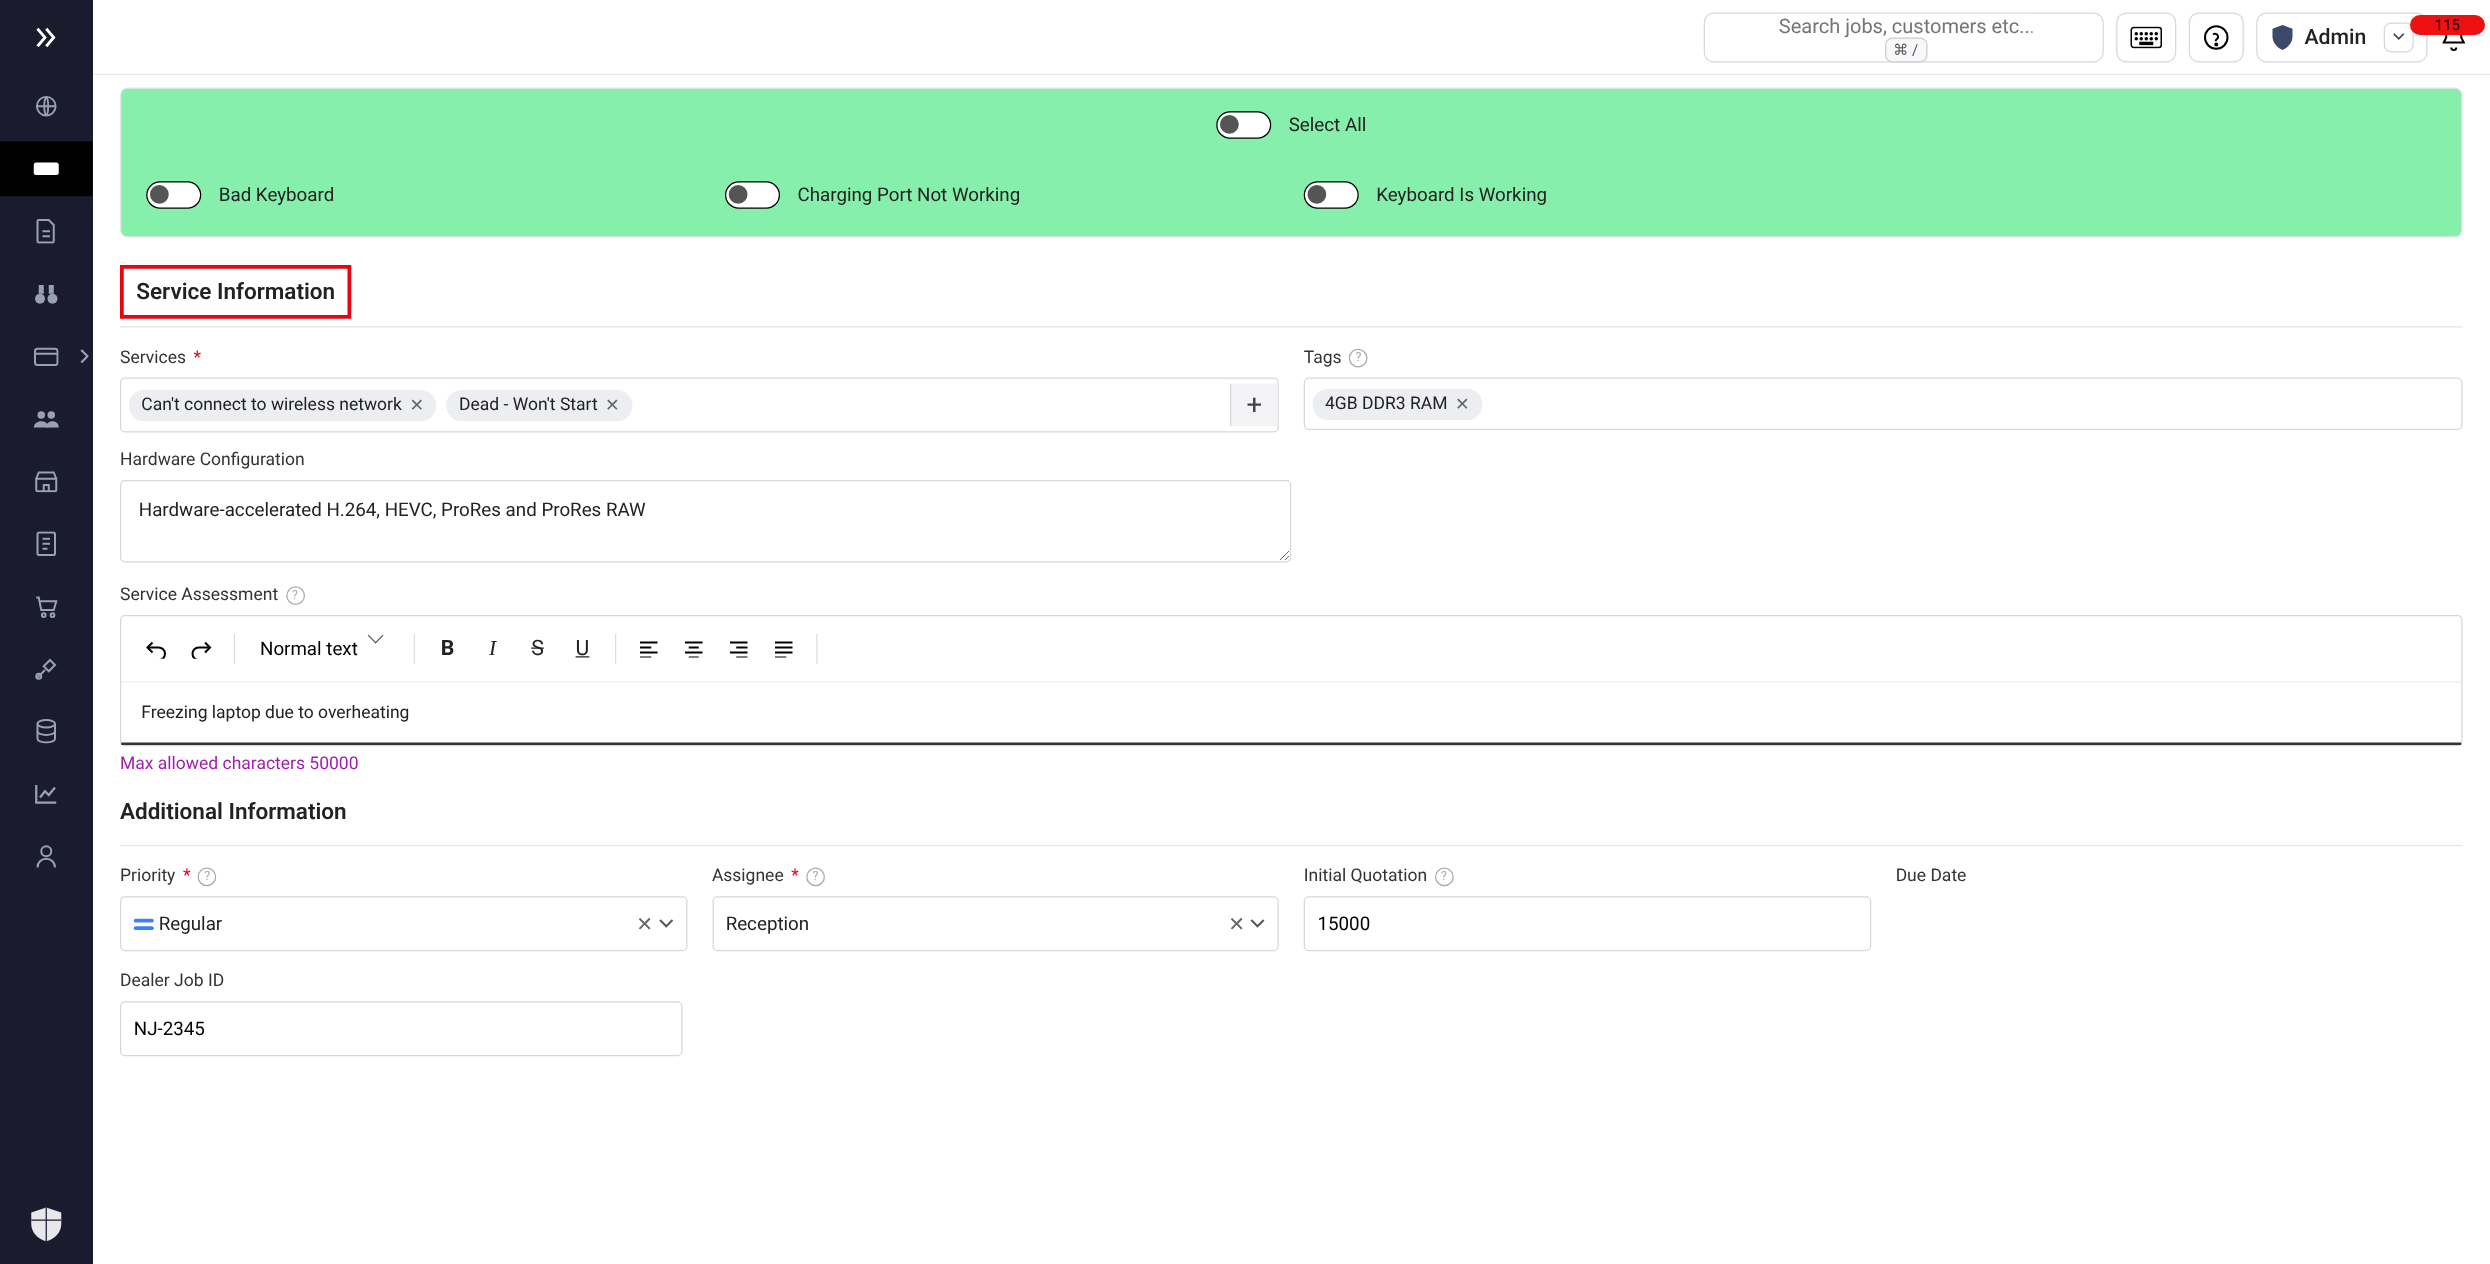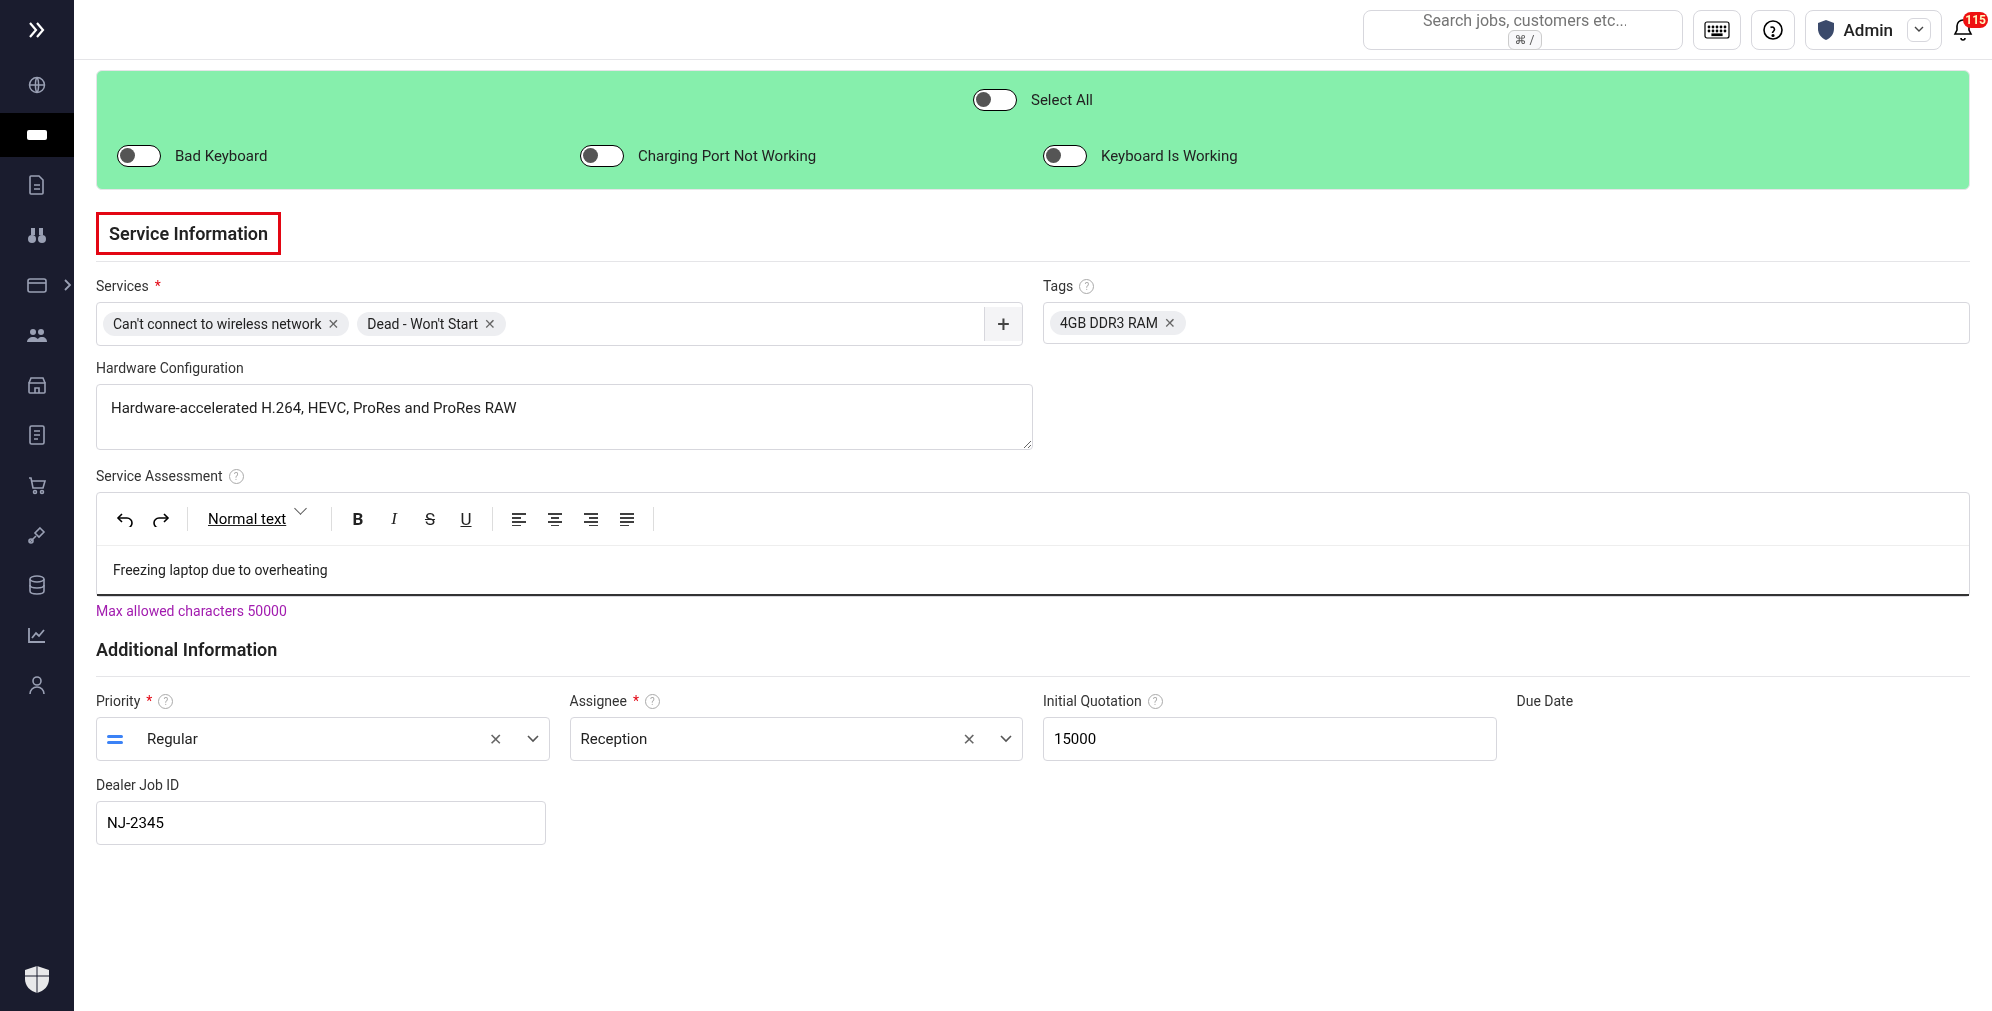--- a/index.html
+++ b/index.html
@@ -16,21 +16,21 @@
 
 
 .topbar { position: fixed; left: 74px; right: 0; top: 0; height: 60px; background: #fff; border-bottom: 1px solid #e5e5e8; display: flex; align-items: center; justify-content: flex-end; padding: 0 18px; gap: 10px; z-index: 90; }
 .search-wrap { display: flex; align-items: center; border: 1px solid #d7d7dd; border-radius: 8px; height: 40px; padding: 0 10px 0 14px; width: 320px; background: #fff; flex-direction: column; }
 .search-input { border: none; outline: none; flex: 1; font-size: 16px; color: #333; }
 .search-kbd { border: 1px solid #ccc; border-radius: 6px; padding: 2px 6px; font-size: 12px; color: #555; background: #f8f8fa; }
 .top-icon-btn { height: 40px; min-width: 40px; border: 1px solid #d7d7dd; border-radius: 8px; display: flex; align-items: center; justify-content: center; background: #fff; cursor: pointer; padding: 0 10px; }
 .admin-btn { gap: 8px; font-size: 17px; font-weight: 500; }
 .dropdown-caret { border: 1px solid #d7d7dd; border-radius: 6px; width: 24px; height: 24px; display: flex; align-items: center; justify-content: center; margin-left: 6px; }
 .bell-wrap { position: relative; display: flex; align-items: center; }
-.bell-badge { position: absolute; top: -6px; right: -14px; background: #e11; color: #fef9c3; font-size: 12px; font-weight: 700; border-radius: 10px; padding: 1px 2px; }
+.bell-badge { position: absolute; top: -6px; right: -14px; background: #e11; color: #000000; font-size: 12px; font-weight: 400; border-radius: 10px; padding: 1px 20px; }
 
 
 .main { margin-left: 74px; padding-top: 60px; }
 .content { padding: 0 12px 24px 12px; }
 .card { border: 1px solid #e5e5e8; border-radius: 6px; margin: 10px; padding: 18px 20px 22px 20px; background: #86efac; }
 
 
 .toggle-row { display: grid; grid-template-columns: repeat(4, 1fr); gap: 20px; margin-top: 34px; }
 .toggle-select-all { display: flex; justify-content: center; align-items: center; gap: 14px; margin-bottom: 4px; }
 .toggle-wrap { display: flex; align-items: center; gap: 14px; }
@@ -58,27 +58,27 @@
 .plus-btn { margin-left: auto; width: 38px; height: 34px; border-left: 1px solid #d7d7dd; background: #f4f4f6; display: flex; align-items: center; justify-content: center; cursor: pointer; font-size: 22px; color: #444; }
 
 .textarea { width: 100%; border: 1px solid #d7d7dd; border-radius: 4px; padding: 14px 14px; font-size: 15px; color: #222; min-height: 64px; resize: vertical; font-family: inherit; }
 
 
 .editor-wrap { border: 1px solid #d7d7dd; border-radius: 4px; }
 .editor-toolbar { display: flex; align-items: center; padding: 10px 12px; gap: 4px; border-bottom: 1px solid #eee; }
 .tool-btn { width: 32px; height: 32px; display: flex; align-items: center; justify-content: center; cursor: pointer; border-radius: 4px; font-size: 17px; }
 .tool-sep { width: 1px; height: 24px; background: #ddd; margin: 0 6px; }
 .tool-select { border: none; font-size: 15px; padding: 6px 28px 6px 10px; cursor: pointer; appearance: none; background: transparent; }
-.tool-select-wrap { position: relative; display: flex; align-items: flex-start; margin-right: 6px; text-decoration: underline; }
+.tool-select-wrap { position: relative; display: flex; align-items: flex-start; margin-right: 6px; }
 .tool-select-wrap::after { content: ""; position: absolute; right: 10px; width: 8px; height: 8px; border-right: 1.4px solid #555; border-bottom: 1.4px solid #555; transform: rotate(45deg); pointer-events: none; }
 .editor-body { padding: 16px; font-size: 14px; min-height: 48px; border-bottom: 2px solid #333; }
 .editor-help { font-size: 14px; color: #a21caf; margin-top: 6px; }
 
 
-.field { border: 1px solid #d7d7dd; border-radius: 4px; height: 44px; display: flex; align-items: center; padding: 0 10px; gap: 24px; background: #fff; }
+.field { border: 1px solid #d7d7dd; border-radius: 4px; height: 44px; display: flex; align-items: center; padding: 0 10px; gap: 4px; background: #fff; }
 .field input { border: none; outline: none; flex: 1; font-size: 15px; background: transparent; }
 .field-text { flex: 1; font-size: 15px; }
 .field-icon-x { color: #666; cursor: pointer; }
 .field-icon-caret { color: #666; cursor: pointer; }
 .priority-bars { display: inline-flex; flex-direction: column; gap: 3px; }
 .priority-bars span { display: block; width: 16px; height: 3px; background: #3b82f6; border-radius: 2px; }
 .date-icon { color: #666; }
 
 .row4 { display: grid; grid-template-columns: repeat(4, 1fr); gap: 20px; }
 

